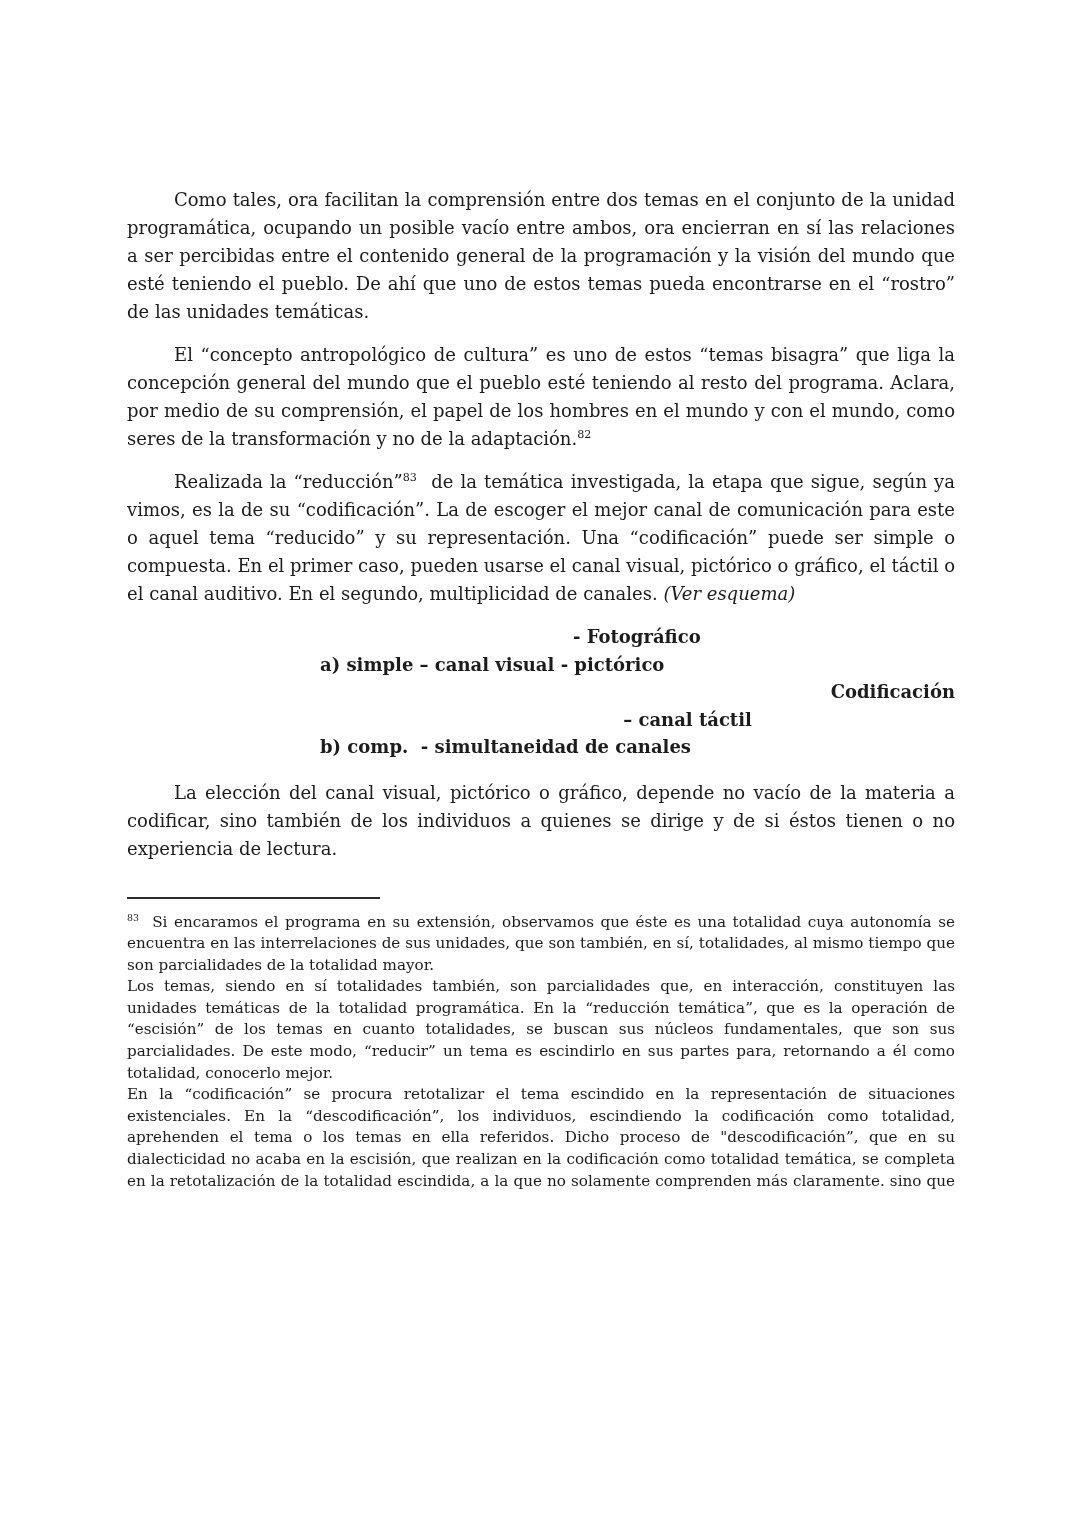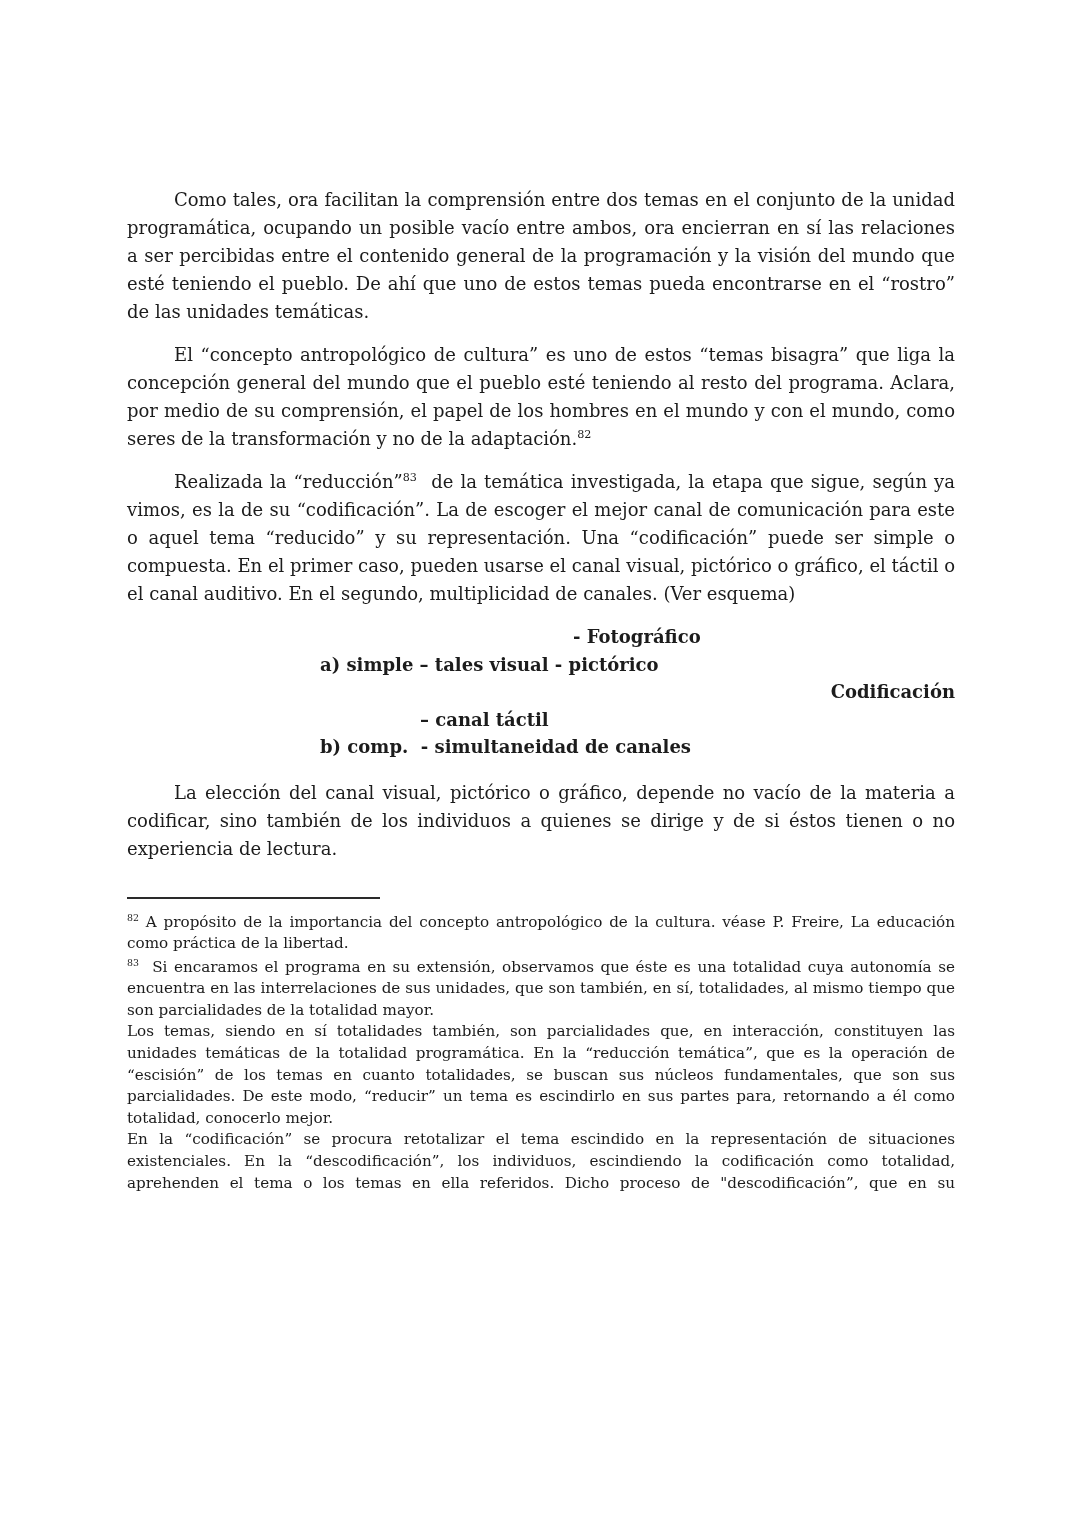--- a/index.html
+++ b/index.html
@@ -33,23 +33,23 @@
   .schema {
     margin: 2px 0 18px 0;
     font-size: 18px;
     line-height: 27.5px;
     font-weight: bold;
   }
   .schema-line { white-space: pre; }
   .indent-photo   { margin-left: 446px; }
   .indent-ab      { margin-left: 193px; }
   .indent-grafico { margin-left: 443px; }
-  .indent-canal   { margin-left: 293px; }
+  .indent-canal   { margin-left: 293px; text-align: center; }
   .schema-label   { margin-left: 0; text-align: right; }
-  .italic { }
+  .italic { font-style: italic; }
   .fn-separator {
     width: 253px;
     border: 0;
     border-top: 2px solid #2a2a2a;
     margin: 34px 0 13px 0;
   }
   .footnote {
     margin: 0;
     font-size: 15.2px;
     line-height: 21.6px;
@@ -71,31 +71,30 @@
 <div class="page">
 
   <p class="body-para">Como tales, ora facilitan la comprensión entre dos temas en el conjunto de la unidad programática, ocupando un posible vacío entre ambos, ora encierran en sí las relaciones a ser percibidas entre el contenido general de la programación y la visión del mundo que esté teniendo el pueblo. De ahí que uno de estos temas pueda encontrarse en el “rostro” de las unidades temáticas.</p>
 
   <p class="body-para"><span>El “concepto antropológico de cultura” es uno de estos “temas bisagra” que liga la concepción general del mundo que el pueblo esté teniendo al resto del programa. Aclara, por medio de su comprensión, el papel de los hombres en el mundo y con el mundo, como seres de la transformación y no de la adaptación.</span><sup>82</sup></p>
 
   <p class="body-para"><span>Realizada la “reducción”</span><sup>83</sup><span>&nbsp; de la temática investigada, la etapa que sigue, según ya vimos, es la de su “codificación”. La de escoger el mejor canal de comunicación para este o aquel tema “reducido” y su representación. Una “codificación” puede ser simple o compuesta. En el primer caso, pueden usarse el canal visual, pictórico o gráfico, el táctil o el canal auditivo. En el segundo, multiplicidad de canales. </span><span class="italic">(Ver esquema)</span></p>
 
   <div class="schema">
     <div class="schema-line indent-photo">- Fotográfico</div>
-    <div class="schema-line indent-ab">a) simple – tales visual - pictórico</div>
+    <div class="schema-line indent-ab">a) simple – canal visual - pictórico</div>
     <div class="schema-line schema-label">Codificación</div>
     <div class="schema-line indent-canal">– canal táctil</div>
     <div class="schema-line indent-ab">b) comp.&nbsp; - simultaneidad de canales</div>
   </div>
 
   <p class="body-para">La elección del canal visual, pictórico o gráfico, depende no vacío de la materia a codificar, sino también de los individuos a quienes se dirige y de si éstos tienen o no experiencia de lectura.</p>
 
   <hr class="fn-separator">
 
-  <p class="footnote footnote-82"><sup>82</sup><span> A propósito de la importancia del concepto antropológico de la cultura. véase P. Freire, </span><span class="italic">La educación como práctica de la libertad.</span></p>
 
   <p class="footnote"><sup>83</sup><span>&nbsp; Si encaramos el programa en su extensión, observamos que éste es una totalidad cuya autonomía se encuentra en las interrelaciones de sus unidades, que son también, en sí, totalidades, al mismo tiempo que son parcialidades de la totalidad mayor.</span></p>
 
   <p class="footnote">Los temas, siendo en sí totalidades también, son parcialidades que, en interacción, constituyen las unidades temáticas de la totalidad programática. En la “reducción temática”, que es la operación de “escisión” de los temas en cuanto totalidades, se buscan sus núcleos fundamentales, que son sus parcialidades. De este modo, “reducir” un tema es escindirlo en sus partes para, retornando a él como totalidad, conocerlo mejor.</p>
 
   <p class="footnote">En la “codificación” se procura retotalizar el tema escindido en la representación de situaciones existenciales. En la “descodificación”, los individuos, escindiendo la codificación como totalidad, aprehenden el tema o los temas en ella referidos. Dicho proceso de "descodificación”, que en su dialecticidad no acaba en la escisión, que realizan en la codificación como totalidad temática, se completa en la retotalización de la totalidad escindida, a la que no solamente comprenden más claramente. sino que van también percibiendo las relaciones con otras situaciones codificadas, todas ellas representaciones de situaciones existenciales.</p>
 
   <div class="page-number">106</div>
 
 </div>

